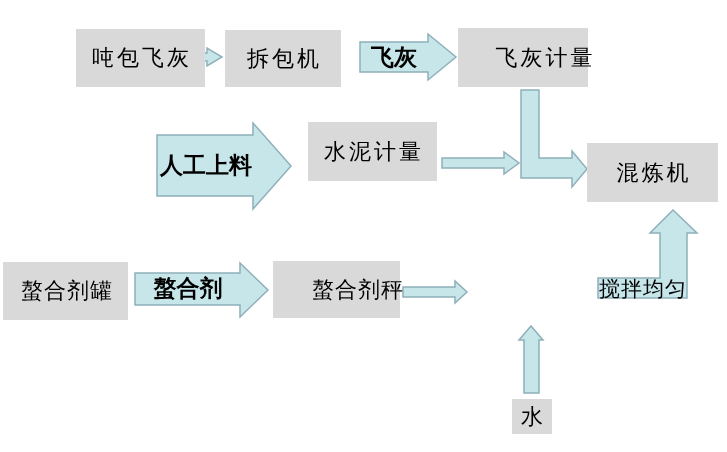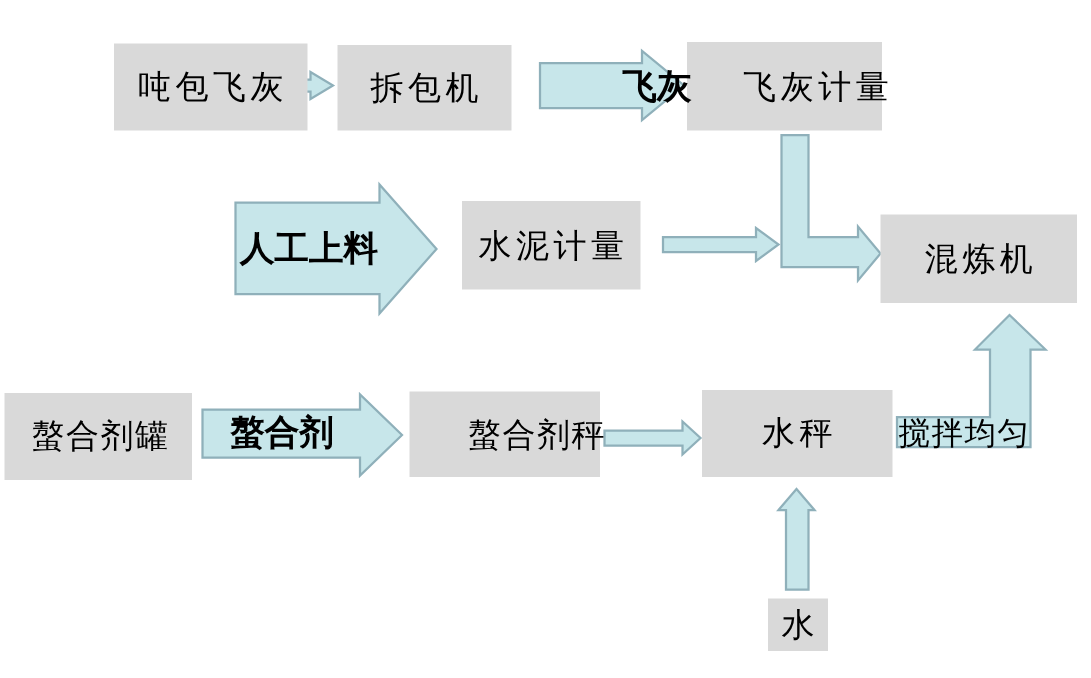--- a/index.html
+++ b/index.html
@@ -74,33 +74,32 @@
     <polygon points="524,393 524,340 519,340 531,326 543,340 539,340 539,393"></polygon>
   </svg>
 
   <div class="node" style="left:28px; top:29px; width:129px; height:58px;margin-left:48px;">吨包飞灰</div>
 
   <div class="node" style="left:225px; top:30px; width:116px; height:57px;">拆包机</div>
 
   <div class="node" style="left:458px; top:28px; width:130px; height:59px;padding-left:42px;">飞灰计量</div>
 
 
-  <div class="node" style="left:308px; top:134px; width:119px; height:59px;">水泥计量</div>
+  <div class="node" style="left:308px; top:122px; width:129px; height:59px;">水泥计量</div>
 
   <div class="node" style="left:587px; top:143px; width:131px; height:59px;">混炼机</div>
 
   <div class="node" style="left:3px; top:262px; width:125px; height:58px; letter-spacing:1px;">螯合剂罐</div>
 
   <div class="node" style="left:273px; top:261px; width:127px; height:57px; letter-spacing:1px;padding-left:40px;">螯合剂秤</div>
 
-  <div class="node" style="left:468px; top:260px; width:127px; height:58px;">水秤</div>
 
   <div class="node" style="left:512px; top:399px; width:40px; height:35px; letter-spacing:0; text-indent:0;">水</div>
 
-  <div class="arrow-label" style="left:358px; top:42px; width:72px; height:30px; font-size:23px;margin-left:44px;">飞灰</div>
+  <div class="arrow-label" style="left:358px; top:42px; width:72px; height:30px; font-size:23px;">飞灰</div>
 
   <div class="arrow-label" style="left:135px; top:272px; width:106px; height:33px; font-size:23px;">螯合剂</div>
 
   <div class="arrow-label" style="left:157px; top:136px; width:98px; height:59px; font-size:23px;">人工上料</div>
 
   <div class="arrow-label small" style="left:599px; top:279px; width:88px; height:19px;">搅拌均匀</div>
 
 </div>
 
 </body></html>

